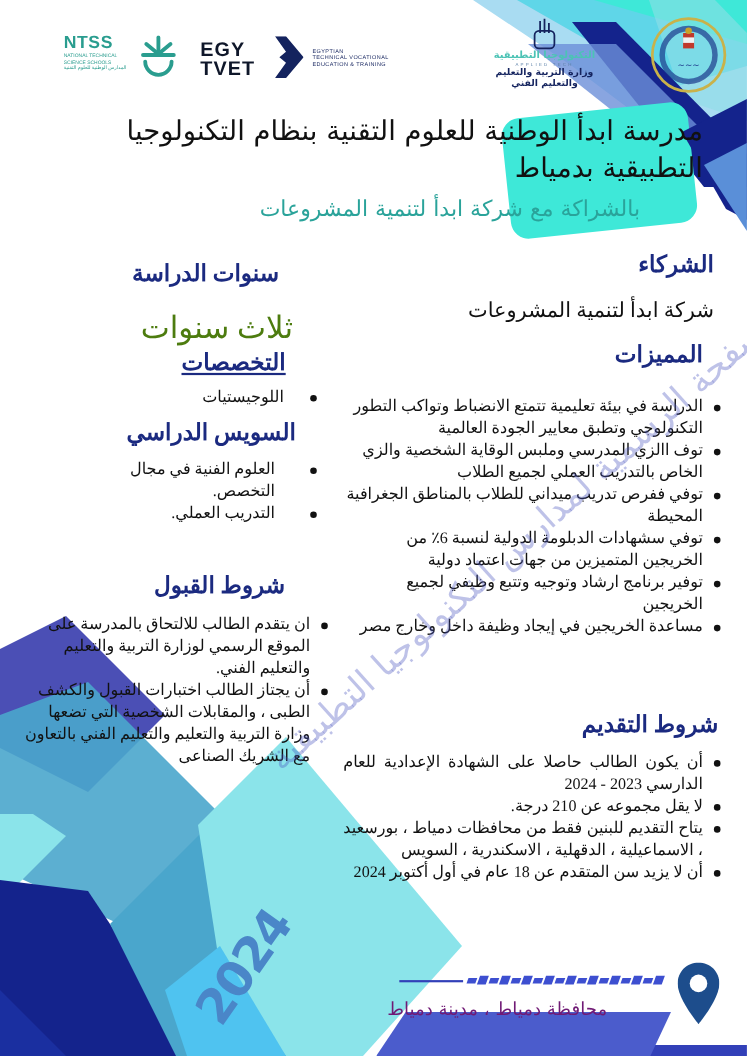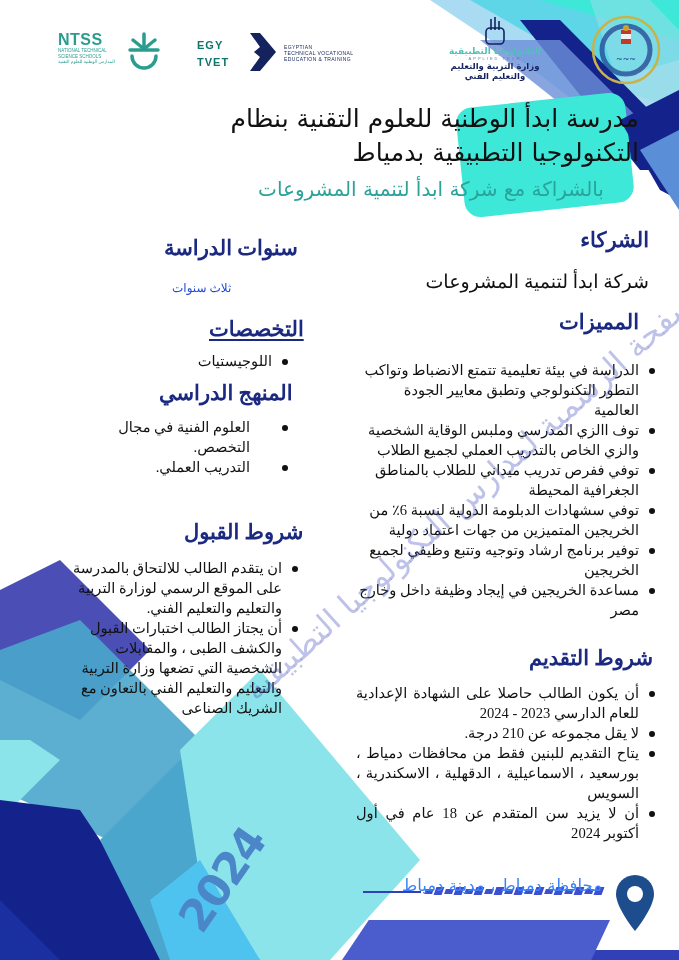--- a/index.html
+++ b/index.html
@@ -1,29 +1,29 @@
 <!DOCTYPE html>
 <html><head>
 <meta charset="utf-8">
 <style>
   * { box-sizing: border-box; margin: 0; padding: 0; }
   html, body { width: 679px; height: 960px; overflow: hidden; background: #ffffff; }
   body { position: relative; font-family: "DejaVu Sans", sans-serif; color: #1a1a1a; }
 
   .bg { position: absolute; inset: 0; overflow: hidden; z-index: 0; }
 
-  .layer { position: absolute; z-index: 2; padding-left: 44px; }
+  .layer { position: absolute; z-index: 2; }
   .rtl { direction: rtl; text-align: right; font-family: Liberation Serif, serif; }
 
   
   .ntss { position: absolute; left: 58px; top: 32px; width: 65px; }
   .ntss .big { font-family: "Liberation Sans", sans-serif; font-weight: 700; font-size: 16px; color: #2a9d8f; letter-spacing: 0.5px; line-height: 16px; }
   .ntss .small { font-family: "Liberation Sans", sans-serif; font-size: 4.5px; color: #2a9d8f; line-height: 5.5px; }
   .ntss-mark { position: absolute; left: 128px; top: 32px; width: 32px; height: 40px; }
-  .egy { position: absolute; left: 182px; top: 37px; font-family: "Liberation Sans", sans-serif; font-weight: 700; font-size: 11px; line-height: 17px; color: #0f766e; letter-spacing: 1px; margin-left: 15px; }
+  .egy { position: absolute; left: 182px; top: 37px; font-family: "Liberation Sans", sans-serif; font-weight: 700; font-size: 18px; line-height: 17px; color: #0f172a; letter-spacing: 1px; }
   .egy-mark { position: absolute; left: 250px; top: 33px; width: 26px; height: 38px; }
   .egy-sub { position: absolute; left: 284px; top: 44px; font-family: "Liberation Sans", sans-serif; font-size: 5px; line-height: 6px; color: #14235e; letter-spacing: 0.4px; }
 
   .applied { position: absolute; left: 440px; top: 16px; width: 110px; text-align: center; }
   .applied .t1 { font-size: 9px; color: #4cc3b5; font-weight: 700; direction: rtl; margin-top: 30px; }
   .applied .t2 { font-family: "Liberation Sans", sans-serif; font-size: 4px; color: #5a7fa6; letter-spacing: 2px; }
   .applied .t3 { font-size: 8.5px; color: #14235e; font-weight: 700; direction: rtl; }
   .seal { position: absolute; left: 590px; top: 14px; width: 72px; height: 72px; }
 
   
@@ -40,36 +40,36 @@
   ul.blist li { position: relative; padding-right: 18px; font-size: 14.6px; line-height: 20px; color: #111; }
   ul.blist li::before { content: ""; position: absolute; right: 2px; top: 8px; width: 6px; height: 6px; border-radius: 50%; background: #111; }
   .features { position: absolute; right: 22px; top: 347px; width: 345px; margin-top: 13px; }
 
   .apply-h { position: absolute; right: 26px; top: 646px; font-size: 21px; }
   .apply { position: absolute; right: 22px; top: 683px; width: 345px; text-align: justify; }
   .apply li { text-align: justify; text-align-last: right; }
 
   
   .years-h { position: absolute; left: 120px; top: 236px; font-size: 21px; }
-  .years-v { position: absolute; left: 128px; top: 281px; font-size: 12px; color: #1d4ed8; }
+  .years-v { position: absolute; left: 128px; top: 281px; font-size: 28px; color: #4d7c0f; }
   .spec-h { position: absolute; left: 165px; top: 317px; font-size: 21px; text-decoration: underline; text-underline-offset: 3px; }
   .spec { position: absolute; left: 170px; top: 351px; width: 120px; text-align: center; }
   .curr-h { position: absolute; left: 115px; top: 381px; font-size: 21px; }
   .curr { position: absolute; left: 70px; top: 417px; width: 220px; }
   .accept-h { position: absolute; left: 140px; top: 520px; font-size: 21px; }
   .accept { position: absolute; left: 15px; top: 558px; width: 285px; }
 
   
   .pin { position: absolute; left: 616px; top: 875px; width: 38px; height: 56px; z-index: 3; }
   .dash-line { position: absolute; left: 363px; top: 891px; width: 58px; height: 2px; background: #3240b8; z-index: 3; }
   .pattern { position: absolute; left: 425px; top: 885px; width: 183px; height: 12px; z-index: 3; display: flex; gap: 2px; align-items: center; }
   .pattern span { width: 8px; height: 8px; background: #3d4fd0; transform: skewX(-20deg); }
   .pattern span:nth-child(odd) { height: 5px; }
   .loc-bar { position: absolute; left: 342px; top: 920px; width: 268px; height: 40px; background: #4b5ccc; clip-path: polygon(10% 0, 100% 0, 93% 100%, 0 100%); z-index: 3; }
-  .loc-text { position: absolute; left: 352px; top: 876px; width: 250px; text-align: right; direction: rtl; font-size: 16.5px; color: #3b82f6; z-index: 4; }
+  .loc-text { position: absolute; left: 352px; top: 908px; width: 250px; text-align: left; direction: rtl; font-size: 16.5px; color: #701a75; z-index: 4; }
   .year-tag { position: absolute; left: 210px; top: 890px; font-family: "DejaVu Sans", sans-serif; font-weight: 900; font-size: 44px; color: #4a86c8; transform: rotate(-55deg); transform-origin: left bottom; z-index: 3; letter-spacing: -2px; }
 
   .watermark { position: absolute; left: 170px; top: 470px; font-size: 32px; color: rgba(70,80,190,0.35); transform: rotate(-42deg); white-space: nowrap; direction: rtl; z-index: 5; pointer-events: none; }
 </style>
 </head>
 <body>
 
 <div class="bg">
   <svg width="679" height="960" viewBox="0 0 679 960" xmlns="http://www.w3.org/2000/svg">
 
@@ -172,21 +172,21 @@
 </ul>
 
 <h2 class="layer sec-h years-h rtl">سنوات الدراسة</h2>
 <div class="layer years-v rtl">ثلاث سنوات</div>
 
 <h2 class="layer sec-h spec-h rtl">التخصصات</h2>
 <ul class="layer blist spec rtl">
   <li>اللوجيستيات</li>
 </ul>
 
-<h2 class="layer sec-h curr-h rtl">المنهج الدراسي</h2>
+<h2 class="layer sec-h curr-h rtl">السويس الدراسي</h2>
 <ul class="layer blist curr rtl" style="padding-right:0;">
   <li style="padding-right:40px;">العلوم الفنية في مجال التخصص.</li>
   <li style="padding-right:40px;">التدريب العملي.</li>
 </ul>
 
 <h2 class="layer sec-h accept-h rtl">شروط القبول</h2>
 <ul class="layer blist accept rtl">
   <li>ان يتقدم الطالب للالتحاق بالمدرسة على الموقع الرسمي لوزارة التربية والتعليم والتعليم الفني.</li>
   <li>أن يجتاز الطالب اختبارات القبول والكشف الطبى ، والمقابلات الشخصية التي تضعها وزارة التربية والتعليم والتعليم الفني بالتعاون مع الشريك الصناعى</li>
 </ul>

